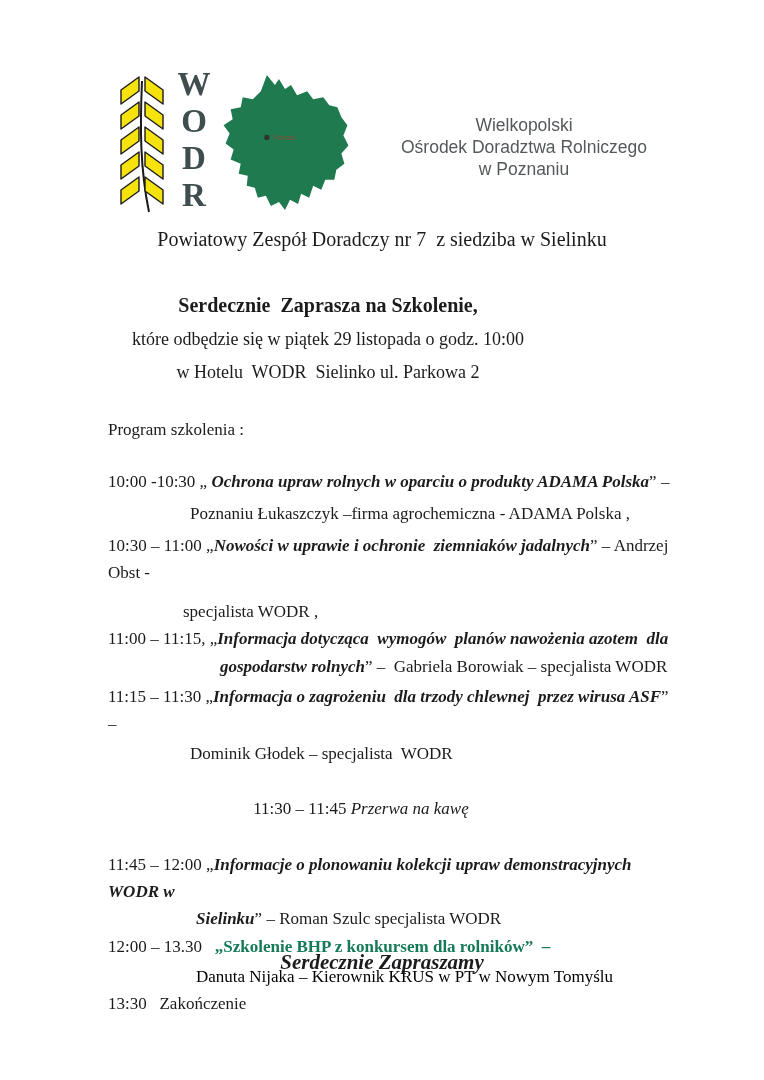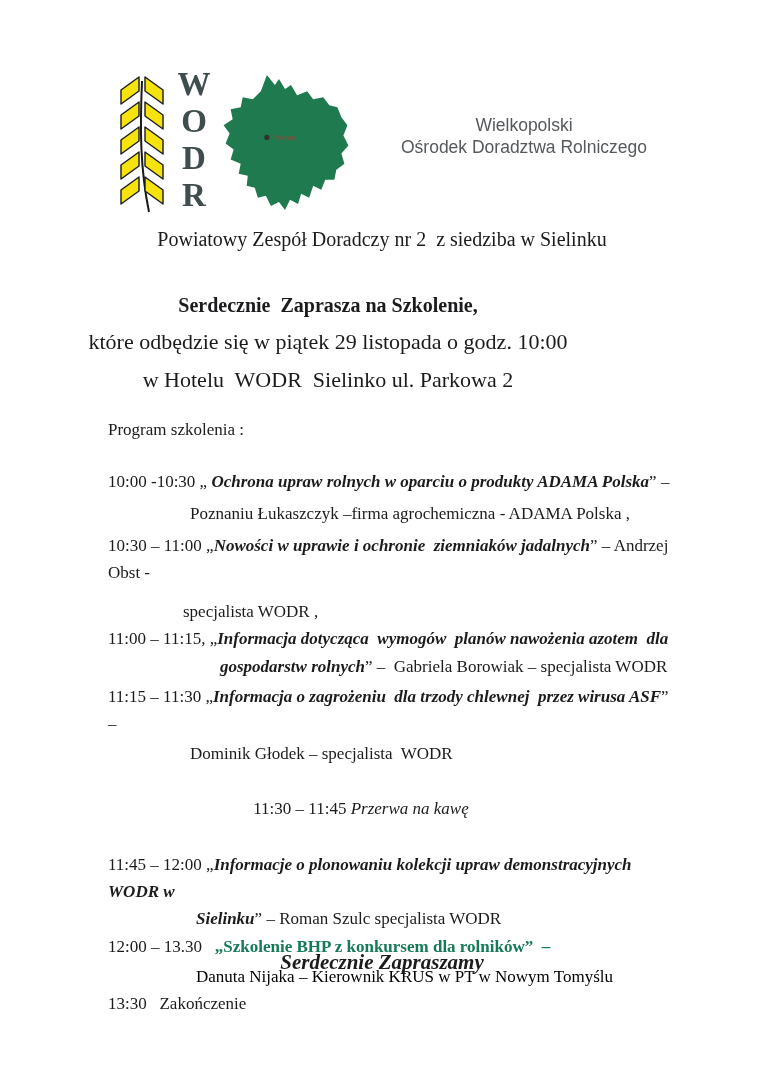--- a/index.html
+++ b/index.html
@@ -30,21 +30,21 @@
     font-size:17.5px;line-height:22px;
     color:#55595c;
   }
   
   .unit-line{
     position:absolute;left:0;top:228px;width:764px;
     text-align:center;font-size:20px;white-space:pre-wrap;
   }
   .invite{position:absolute;left:0;top:294px;width:656px;text-align:center;}
   .invite-title{font-size:20px;font-weight:bold;white-space:pre-wrap;}
-  .invite-line{font-size:22px;margin-top:12px;white-space:pre-wrap;}
+  .invite-line{font-size:18px;margin-top:12px;white-space:pre-wrap;}
   .program-label{
     position:absolute;left:108px;top:420px;
     font-size:17px;white-space:pre-wrap;
   }
   
   .schedule{
     position:absolute;left:108px;top:468px;width:566px;
     font-size:17px;line-height:27px;
   }
   .sched-line{white-space:pre-wrap;}
@@ -97,24 +97,25 @@
            L113,108 L104,108 L100,118 L92,114 L88,126 L80,122 L77,132 L69,128
            L64,138 L58,130 L50,134 L45,124 L37,126 L34,116 L26,114 L27,104 L18,102
            L20,92 L10,88 L13,78 L5,72 L9,62 L3,54 L12,48 L10,38 L20,36 L22,26 L32,28 Z" fill="#1f7b4f"></path>
       <circle cx="46" cy="66" r="2.6" fill="#33302e"></circle>
       <text x="52" y="69" font-size="6.5" fill="#8a4a3a" font-family="Liberation Sans, sans-serif">Poznań</text>
     </svg>
 
     <div class="org-name">
       <div>Wielkopolski</div>
       <div>Ośrodek Doradztwa Rolniczego</div>
+      <div>w Poznaniu</div>
     </div>
   </div>
 
-  <div class="unit-line">Powiatowy Zespół Doradczy nr 2  z siedziba w Sielinku</div>
+  <div class="unit-line">Powiatowy Zespół Doradczy nr 7  z siedziba w Sielinku</div>
 
   <div class="invite">
     <div class="invite-title">Serdecznie  Zaprasza na Szkolenie,</div>
     <div class="invite-line">które odbędzie się w piątek 29 listopada o godz. 10:00</div>
     <div class="invite-line">w Hotelu  WODR  Sielinko ul. Parkowa 2</div>
   </div>
 
   <div class="program-label">Program szkolenia :</div>
 
   <div class="schedule" id="schedule">

